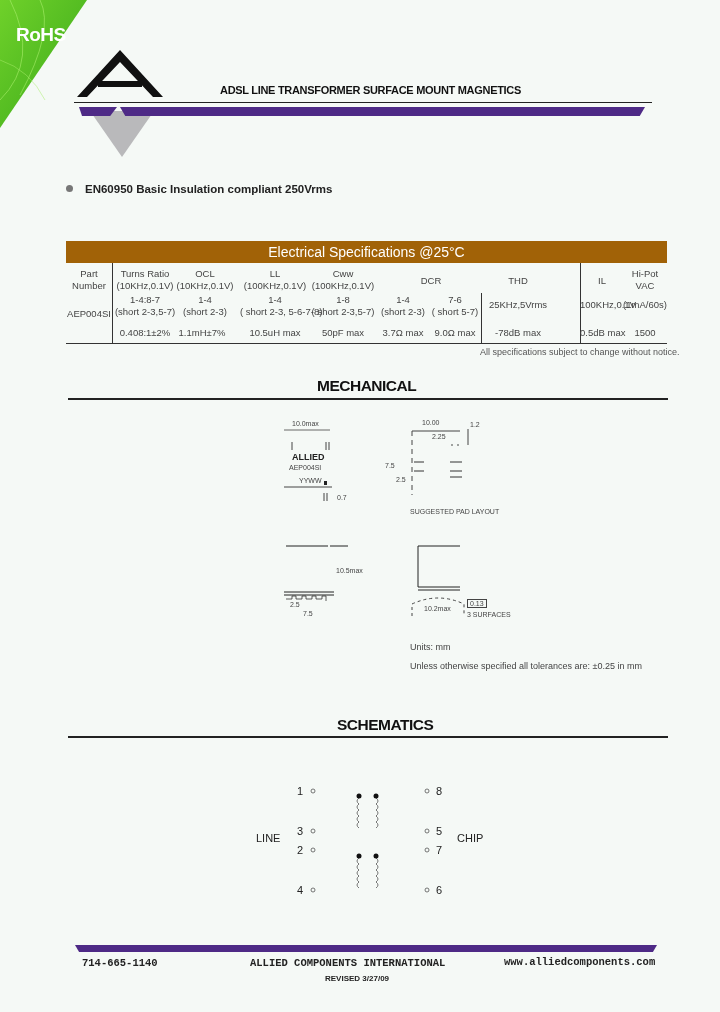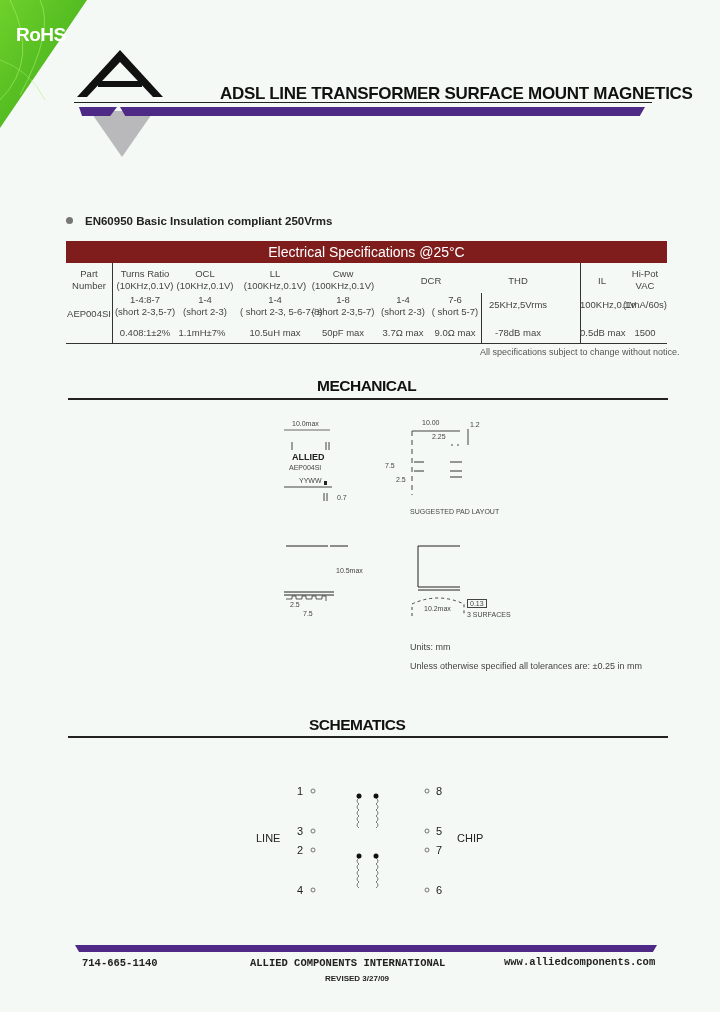--- a/index.html
+++ b/index.html
@@ -1,28 +1,28 @@
 <!DOCTYPE html>
 <html><head>
 <meta charset="utf-8">
 <style>
   html, body { margin:0; padding:0; }
   body { width:720px; height:1012px; background:#f5f9f6; position:relative; overflow:hidden; font-family:"Liberation Sans", sans-serif; color:#222; }
   .abs { position:absolute; }
   .rohs-corner { left:0; top:0; width:120px; height:130px; }
   .rohs-text { left:16px; top:24px; color:#fff; font-weight:bold; font-size:19px; letter-spacing:-0.5px; }
-  .title { left:220px; top:84px; font-weight:bold; font-size:17px; letter-spacing:-0.3px; color:#111; }
+  .title { left:220px; top:84px; font-weight:bold; font-size:11px; letter-spacing:-0.3px; color:#111; }
   .hline-thin { left:74px; top:102px; width:578px; height:1px; background:#222; }
   .purple-bar { left:120px; top:107px; width:525px; height:9px; background:#4e2a86; clip-path:polygon(0 0,100% 0,99% 100%,1% 100%); }
   .purple-left { left:79px; top:107px; width:38px; height:9px; background:#4e2a86; clip-path:polygon(0 0,100% 0,82% 100%,8% 100%); }
-  .bullets { left:66px; top:180px; font-size:11.5px; color:#222;margin-top:32px; }
+  .bullets { left:66px; top:180px; font-size:11.5px; color:#222; }
   .bullet { display:flex; align-items:center; height:17px; }
   .bullet-dot { width:7px; height:7px; border-radius:50%; background:#777; margin-right:12px; }
   .bullet-text { font-weight:bold; }
-  .spec-head { left:66px; top:241px; width:601px; height:22px; background:#7f1d1d; color:#fff; text-align:center; font-size:14px; line-height:22px; }
+  .spec-head { left:66px; top:241px; width:601px; height:22px; background:#a16207; color:#fff; text-align:center; font-size:14px; line-height:22px; }
   .spec-table { left:66px; top:263px; width:601px; height:80px; border-bottom:1px solid #333; font-size:9.5px; color:#444; }
   .vline { position:absolute; background:#333; width:1px; }
   .cell { position:absolute; text-align:center; line-height:12px; white-space:nowrap; }
   .note { left:480px; top:347px; font-size:9px; color:#555; }
   .section-title { font-weight:bold; font-size:15.5px; letter-spacing:-0.5px; color:#111; }
   .section-rule { height:2px; background:#222; left:68px; width:600px; }
   .small { font-size:7px; color:#444; }
   .units { font-size:9px; color:#444; }
   .schem-label { font-size:11px; color:#222; }
   .pin { font-size:11px; color:#222; }
@@ -194,21 +194,21 @@
   <line x1="10" y1="50" x2="52" y2="50" stroke="#222"></line>
   <path d="M4,76 L4,64 Q30,52 56,64 L56,76" stroke="#444" fill="none" stroke-dasharray="3,3"></path>
 </svg>
 <div class="abs small" style="left:424px;top:605px">10.2max</div>
 <div class="abs small" style="left:467px;top:599px;border:1px solid #444;padding:0 2px">0.13</div>
 <div class="abs small" style="left:467px;top:611px">3 SURFACES</div>
 
 <div class="abs units" style="left:410px;top:642px">Units: mm</div>
 <div class="abs units" style="left:410px;top:661px">Unless otherwise specified all tolerances are: ±0.25 in mm</div>
 
-<div class="abs section-title" style="left:309px;top:716px">SCHEMATICS</div>
+<div class="abs section-title" style="left:337px;top:716px">SCHEMATICS</div>
 <div class="abs section-rule" style="top:736px"></div>
 
 <div class="abs schem-label" style="left:256px;top:832px">LINE</div>
 <div class="abs schem-label" style="left:457px;top:832px">CHIP</div>
 
 <div class="abs pin" style="left:297px;top:785px">1</div>
 <div class="abs pin" style="left:297px;top:825px">3</div>
 <div class="abs pin" style="left:297px;top:844px">2</div>
 <div class="abs pin" style="left:297px;top:884px">4</div>
 <div class="abs pin" style="left:436px;top:785px">8</div>

